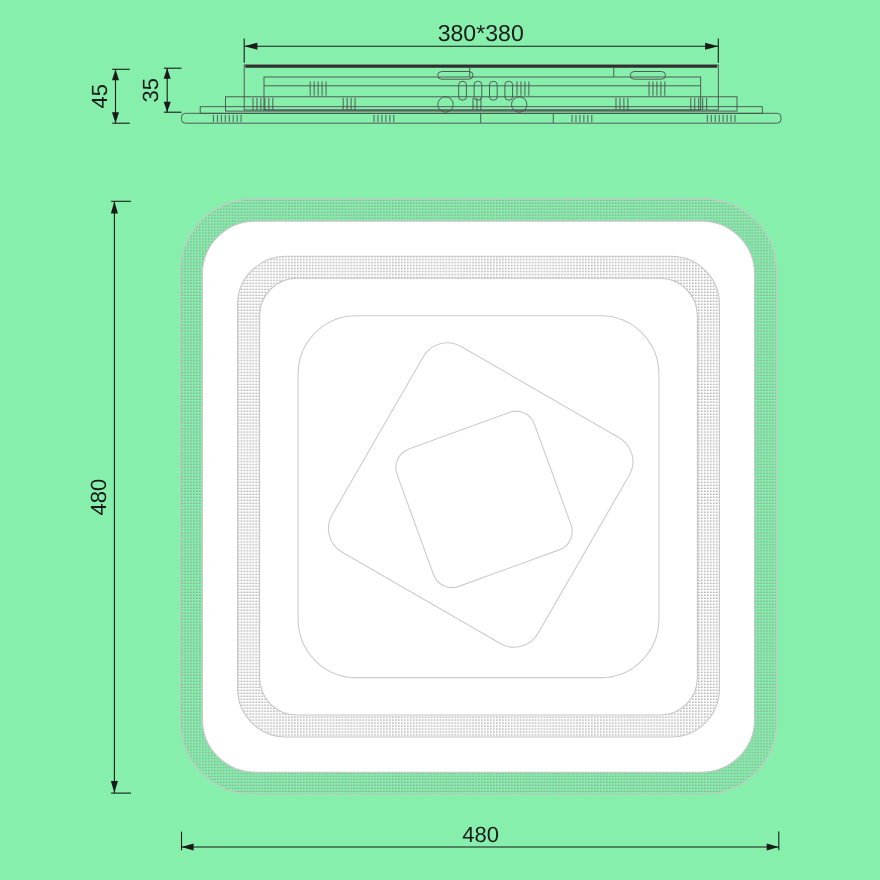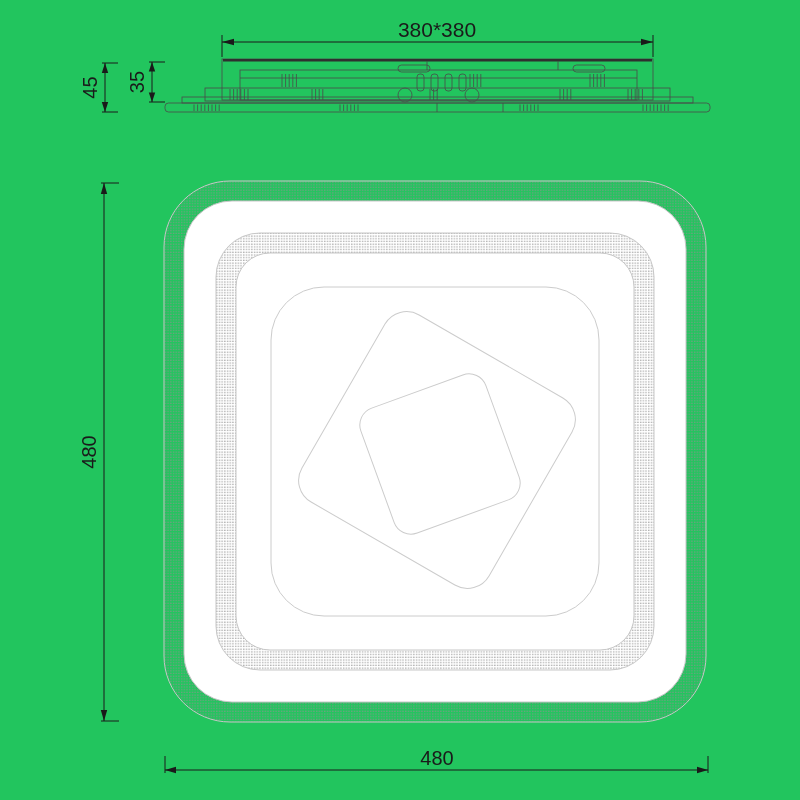--- a/index.html
+++ b/index.html
@@ -1,17 +1,17 @@
 <!DOCTYPE html>
 <html><head>
 <meta charset="utf-8">
 <style>
   html,body{margin:0;padding:0;background:#ffffff;}
   .canvas{
-    position:relative;width:800px;height:800px;background:#22c55e;
+    position:relative;width:800px;height:800px;background:#86efac;
     font-family:"Liberation Sans",sans-serif;overflow:hidden;
   }
   svg text{
     font-family:"Liberation Sans",sans-serif;
     fill:#1a1a1a;
   }
   .dim-txt{font-size:20px;}
   .dim-txt-lg{font-size:21px;}
 </style>
 </head>

